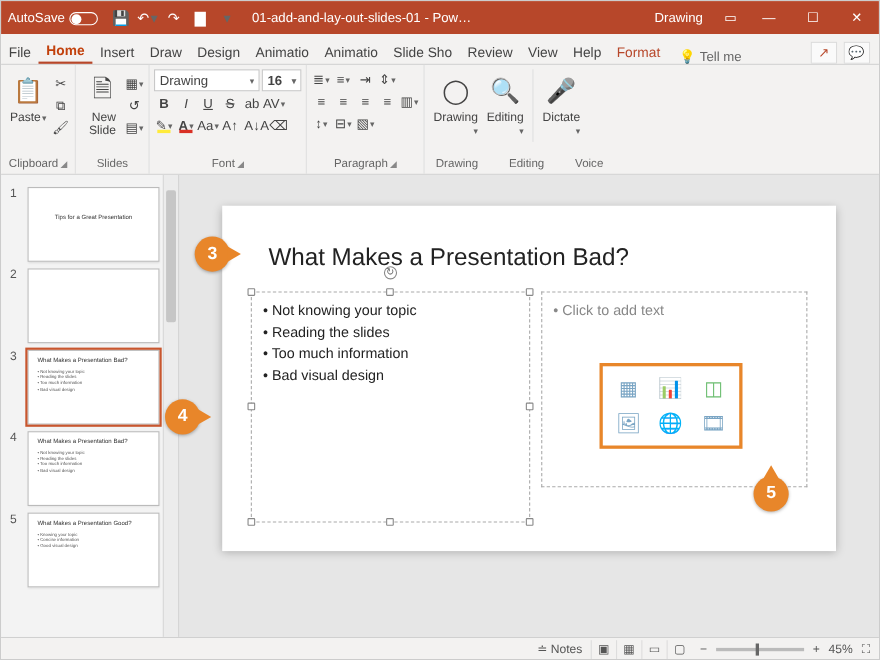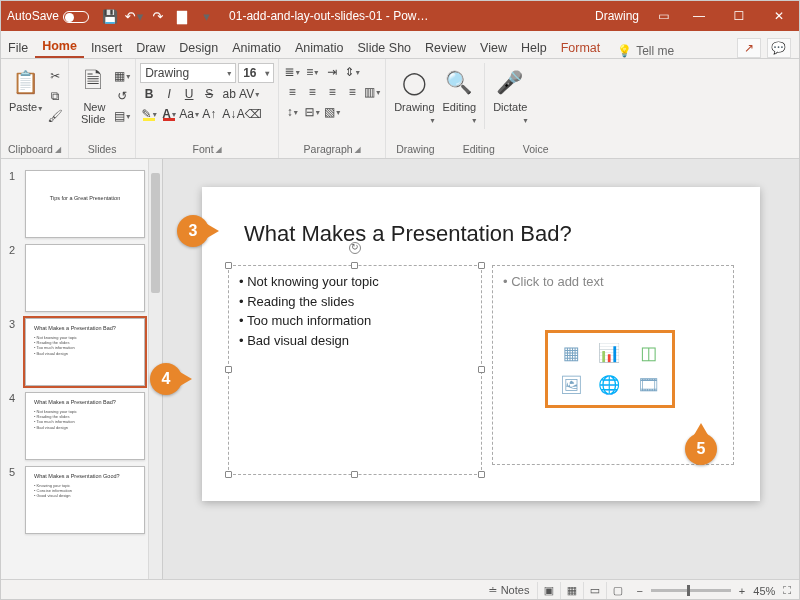--- a/index.html
+++ b/index.html
@@ -56,21 +56,21 @@
 .thumb .t-body { font-size: 4px; line-height: 1.3; color: #555; }
 .thumb-scroll { position: absolute; right: 0; top: 0; bottom: 0; width: 14px; background: #ececec; border-left: 1px solid #d9d9d9; }
 .thumb-scroll .track { position: absolute; top: 14px; bottom: 14px; left: 2px; right: 2px; }
 .thumb-scroll .handle { position: absolute; top: 0; height: 120px; left: 0; right: 0; background: #c6c6c6; border-radius: 2px; }
 
 .slide-area { flex: 1; position: relative; background: #e6e6e6; display: flex; align-items: flex-start; justify-content: center; padding-top: 28px; }
 .slide { width: 558px; height: 314px; background: #fff; box-shadow: 0 2px 8px rgba(0,0,0,0.25); position: relative; }
 .slide-title { position: absolute; top: 34px; left: 42px; font-size: 22px; font-weight: 300; color: #222; }
 .textbox { position: absolute; border: 1px dashed #aaa; font-size: 13px; color: #222; padding: 6px 10px; }
 .textbox.left { top: 78px; left: 26px; width: 254px; height: 210px; }
-.textbox.right { top: 78px; left: 290px; width: 242px; height: 200px; color: #888; }
+.textbox.right { top: 78px; left: 290px; width: 242px; height: 178px; color: #888; }
 .textbox ul { list-style: none; }
 .textbox ul li::before { content: "• "; }
 .textbox ul li { line-height: 1.5; }
 .sel-handle { position: absolute; width: 7px; height: 7px; border: 1px solid #888; background: #fff; border-radius: 1px; }
 .rot-handle { position: absolute; width: 12px; height: 12px; border: 1px solid #888; background: #fff; border-radius: 50%; top: -24px; left: 50%; margin-left: -6px; }
 .rot-handle::after { content: "↻"; font-size: 9px; position: absolute; top: -1px; left: 1px; color: #666; }
 .content-ph { position: absolute; top: 64px; left: 52px; width: 130px; height: 78px; border: 3px solid #e8862a; display: grid; grid-template-columns: 1fr 1fr 1fr; grid-template-rows: 1fr 1fr; gap: 4px; padding: 6px; }
 .content-ph .cell { display: flex; align-items: center; justify-content: center; font-size: 18px; color: #7aa5c4; }
 
 

